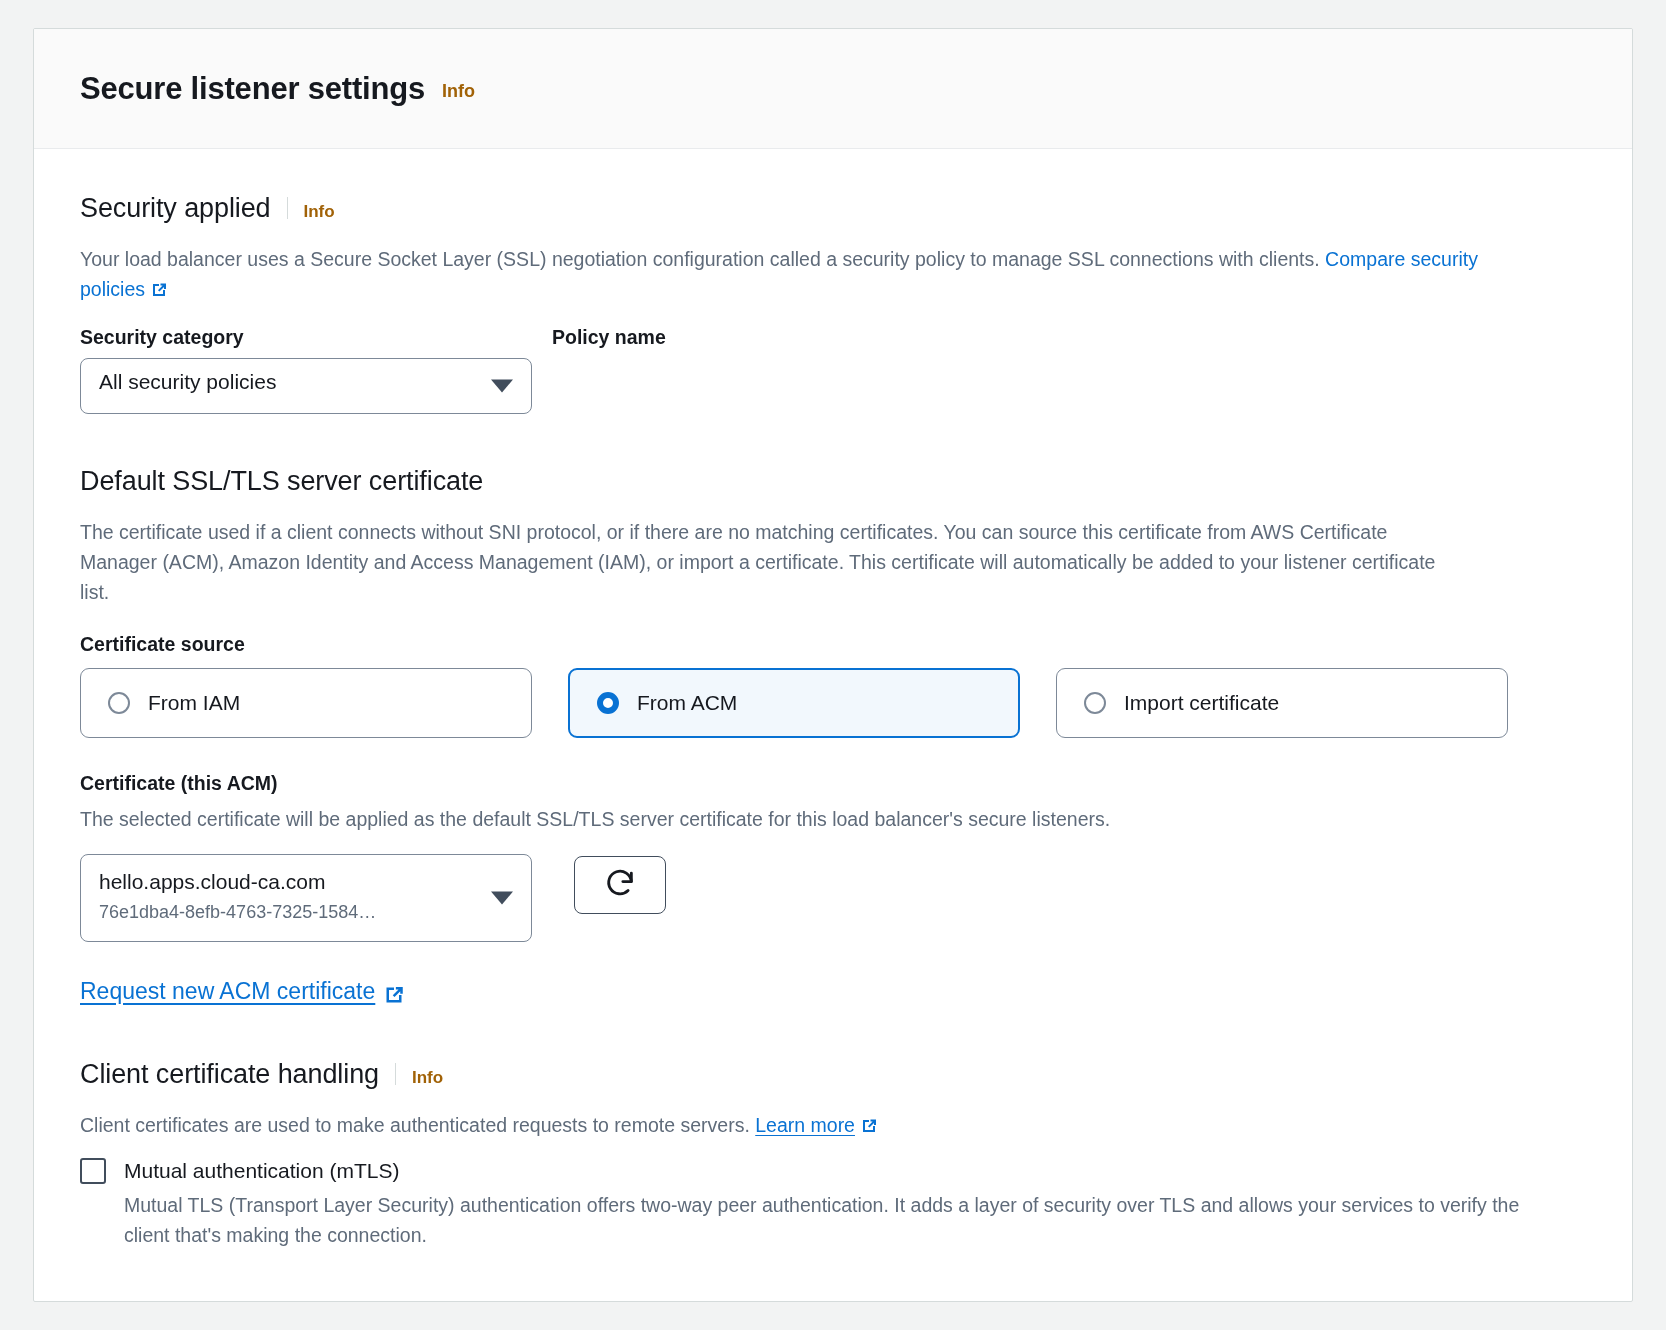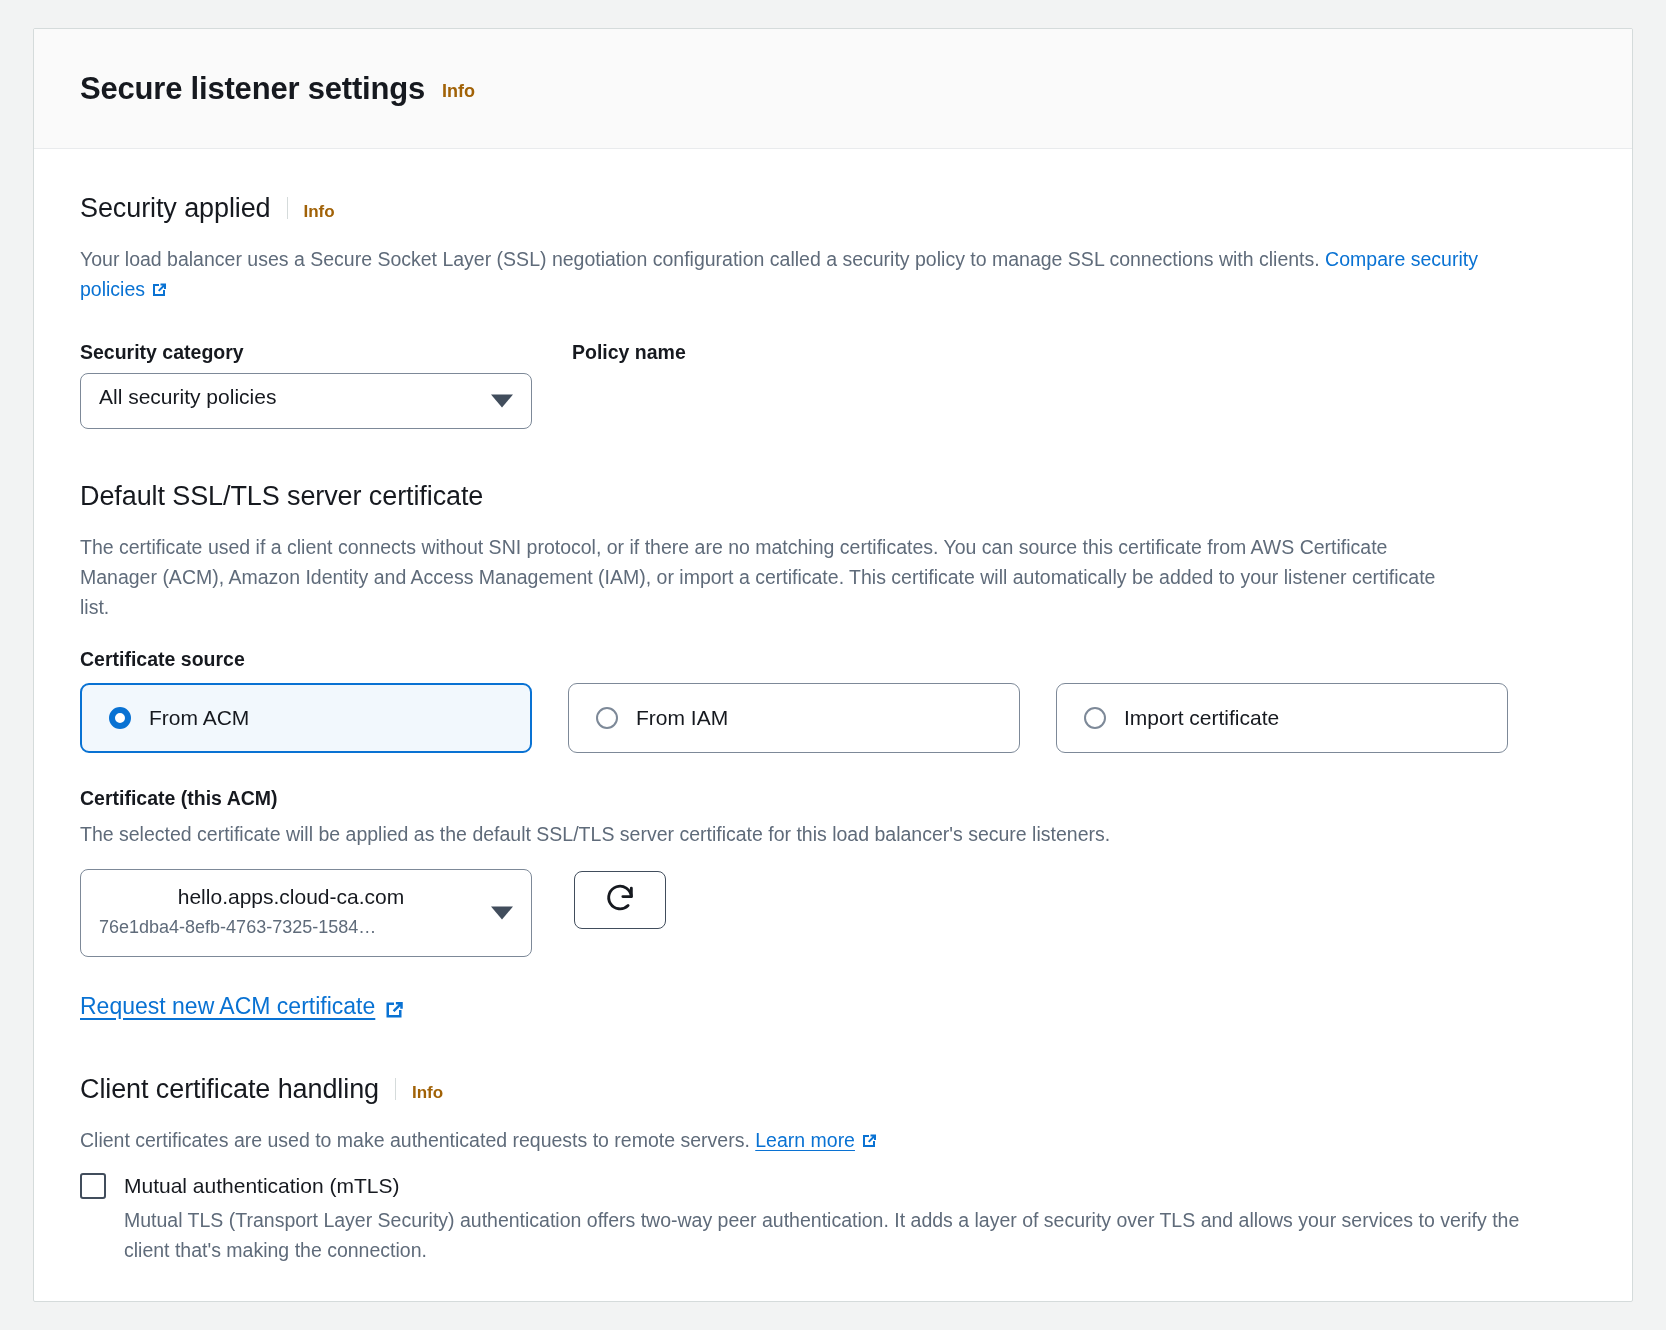--- a/index.html
+++ b/index.html
@@ -112,22 +112,22 @@
   .field-label {
     font-size: 19.5px;
     font-weight: bold;
     color: #16191f;
     margin-bottom: 9px;
   }
 
   
   .row {
     display: flex;
-    gap: 40px;
-    margin-top: 37px;
+    gap: 20px;
+    margin-top: 22px;
   }
   .col-cat { width: 452px; }
   .col-pol { width: 941px; }
 
   .select {
     position: relative;
     height: 56px;
     border: 1px solid #7d8998;
     border-radius: 8px;
     background: #ffffff;
@@ -203,21 +203,20 @@
     border: 1px solid #7d8998;
     border-radius: 8px;
     background: #ffffff;
     padding: 12px 48px 12px 18px;
     cursor: pointer;
   }
   .cert-primary {
     font-size: 21px;
     color: #16191f;
     line-height: 30px;
-    text-align: center;
   }
   .cert-secondary {
     font-size: 18px;
     color: #5f6b7a;
     line-height: 26px;
     margin-top: 2px;
   }
   .refresh-btn {
     width: 92px;
     height: 58px;
@@ -317,27 +316,27 @@
 
     <div class="mt-block">
       <div class="section-head">
         <span class="section-title">Default SSL/TLS server certificate</span>
       </div>
       <div class="desc desc-narrow">The certificate used if a client connects without SNI protocol, or if there are no matching certificates. You can source this certificate from AWS Certificate Manager (ACM), Amazon Identity and Access Management (IAM), or import a certificate. This certificate will automatically be added to your listener certificate list.</div>
 
       <div style="margin-top:26px">
         <div class="field-label">Certificate source</div>
         <div class="tiles">
+          <div class="tile">
+            <span class="radio"></span>
+            <span class="tile-label">From IAM</span>
+          </div>
           <div class="tile selected">
             <span class="radio"></span>
             <span class="tile-label">From ACM</span>
-          </div>
-          <div class="tile">
-            <span class="radio"></span>
-            <span class="tile-label">From IAM</span>
           </div>
           <div class="tile">
             <span class="radio"></span>
             <span class="tile-label">Import certificate</span>
           </div>
         </div>
       </div>
 
       <div style="margin-top:34px">
         <div class="field-label">Certificate (this ACM)</div>

